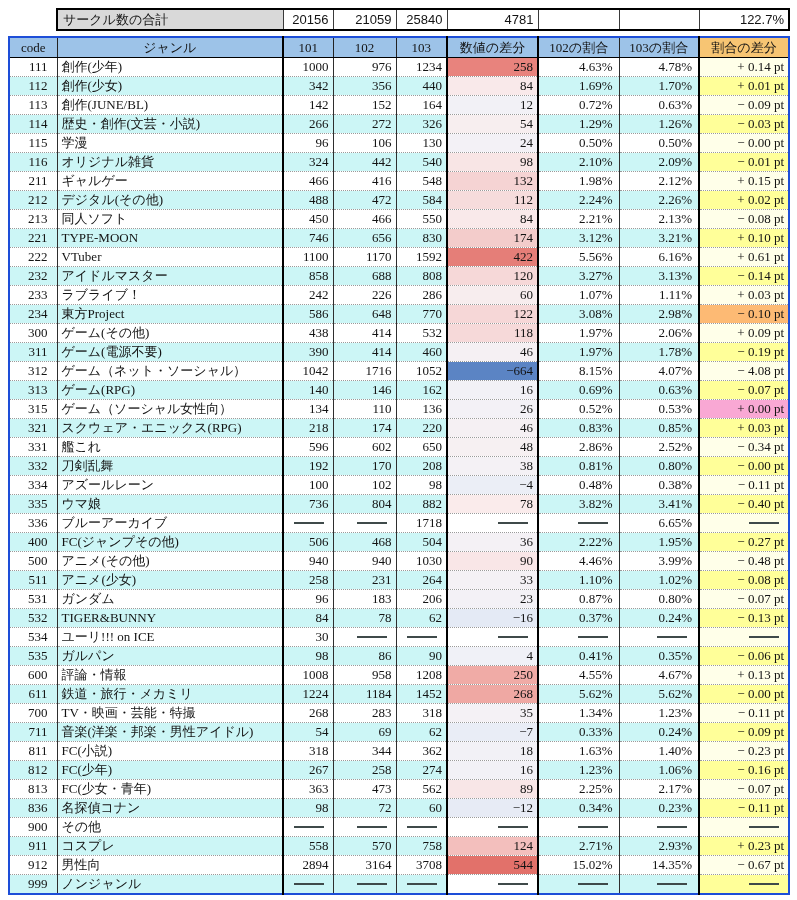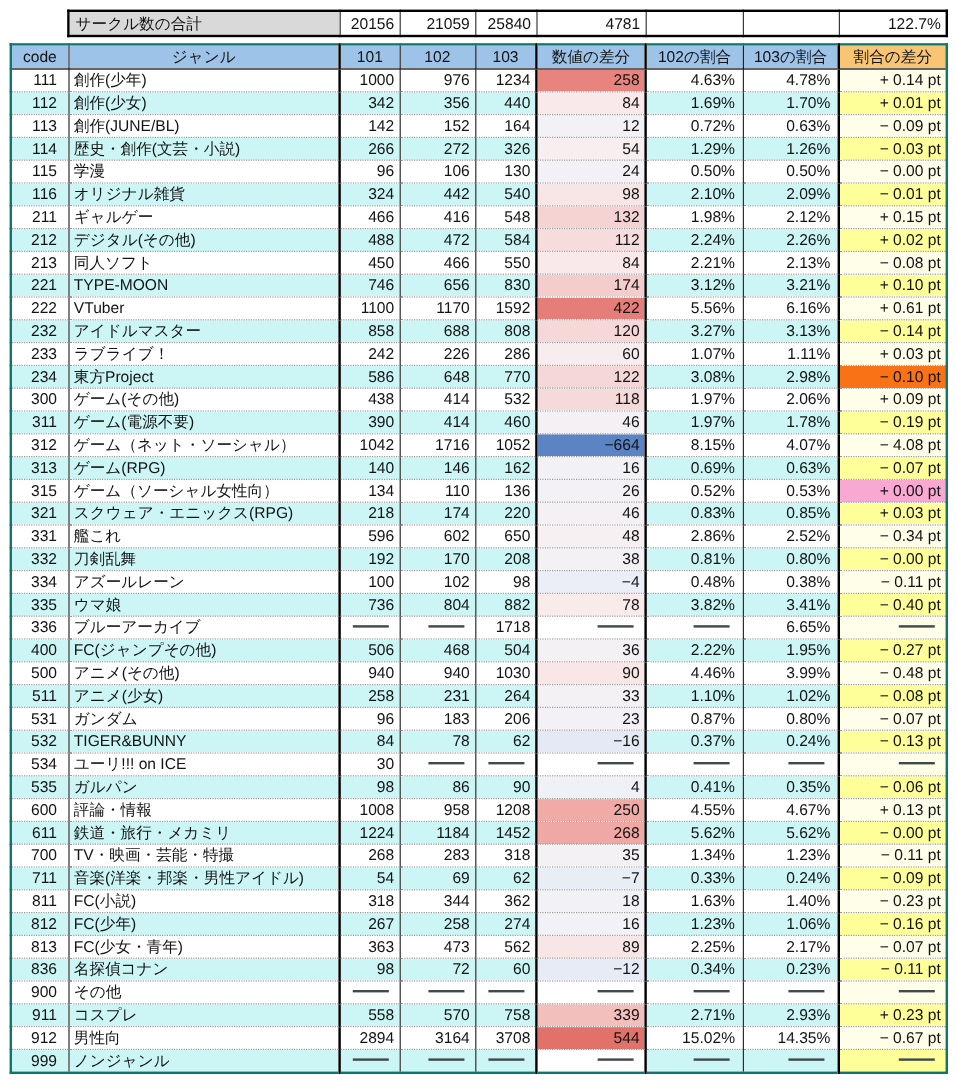--- a/index.html
+++ b/index.html
@@ -12,21 +12,21 @@
   table{border-collapse:collapse;table-layout:fixed;}
   td,th{
     font-size:13px;font-weight:normal;height:18px;line-height:18px;
     padding:0;margin:0;white-space:nowrap;overflow:hidden;color:#131313;
   }
   
   .summary-table{margin-left:48px;border:2px solid #000;}
   .summary-table td{border:1px solid #3a3a3a;height:19px;background:#fff;}
   .summary-label{background:var(--label-gray,#D9D9D9) !important;text-align:left;padding-left:5px;}
   
-  .main-table{margin-top:5px;border:2px solid #0f766e;}
+  .main-table{margin-top:5px;border:2px solid #1d4ed8;font-family:Liberation Serif, serif;}
   .main-table th{
     border:1px solid #222;border-bottom:1.5px solid #000;
     background:var(--hdr-blue,#9DC3E8);text-align:center;height:19px;
   }
   .main-table th.hdr-orange{background:var(--hdr-orange,#F7C573);}
   .main-table td{
     border-left:1px solid #2e2e2e;border-right:1px solid #2e2e2e;
     border-bottom:1px dotted #9a9a9a;background:#fff;
   }
   tr.stripe td{background:var(--stripe-cyan,#CCF6F6);}
@@ -242,21 +242,21 @@
         </tr>
         <tr class="stripe">
           <td class="c-code">234</td>
           <td class="c-genre tr2">東方Project</td>
           <td class="c-num">586</td>
           <td class="c-num">648</td>
           <td class="c-num tr2">770</td>
           <td class="c-num tr2" style="background: rgb(246, 215, 215);">122</td>
           <td class="c-num pct">3.08%</td>
           <td class="c-num pct tr2">2.98%</td>
-          <td class="c-num" style="background: #f97316; margin-left: 32px;">− 0.10 pt</td>
+          <td class="c-num" style="background: #fdba74; margin-left: 32px;">− 0.10 pt</td>
         </tr>
         <tr>
           <td class="c-code">300</td>
           <td class="c-genre tr2">ゲーム(その他)</td>
           <td class="c-num">438</td>
           <td class="c-num">414</td>
           <td class="c-num tr2">532</td>
           <td class="c-num tr2" style="background: rgb(246, 217, 217);">118</td>
           <td class="c-num pct">1.97%</td>
           <td class="c-num pct tr2">2.06%</td>
@@ -547,21 +547,21 @@
           <td class="c-num pct"><span class="dash"></span></td>
           <td class="c-num pct tr2"><span class="dash"></span></td>
           <td class="c-num" style="background: rgb(255, 255, 233);"><span class="dash"></span></td>
         </tr>
         <tr class="stripe">
           <td class="c-code">911</td>
           <td class="c-genre tr2">コスプレ</td>
           <td class="c-num">558</td>
           <td class="c-num">570</td>
           <td class="c-num tr2">758</td>
-          <td class="c-num tr2" style="background: rgb(243, 191, 189);">339</td>
+          <td class="c-num tr2" style="background: rgb(243, 191, 189);">124</td>
           <td class="c-num pct">2.71%</td>
           <td class="c-num pct tr2">2.93%</td>
           <td class="c-num" style="background: rgb(255, 255, 153); text-align: right;">+ 0.23 pt</td>
         </tr>
         <tr>
           <td class="c-code">912</td>
           <td class="c-genre tr2">男性向</td>
           <td class="c-num">2894</td>
           <td class="c-num">3164</td>
           <td class="c-num tr2">3708</td>

